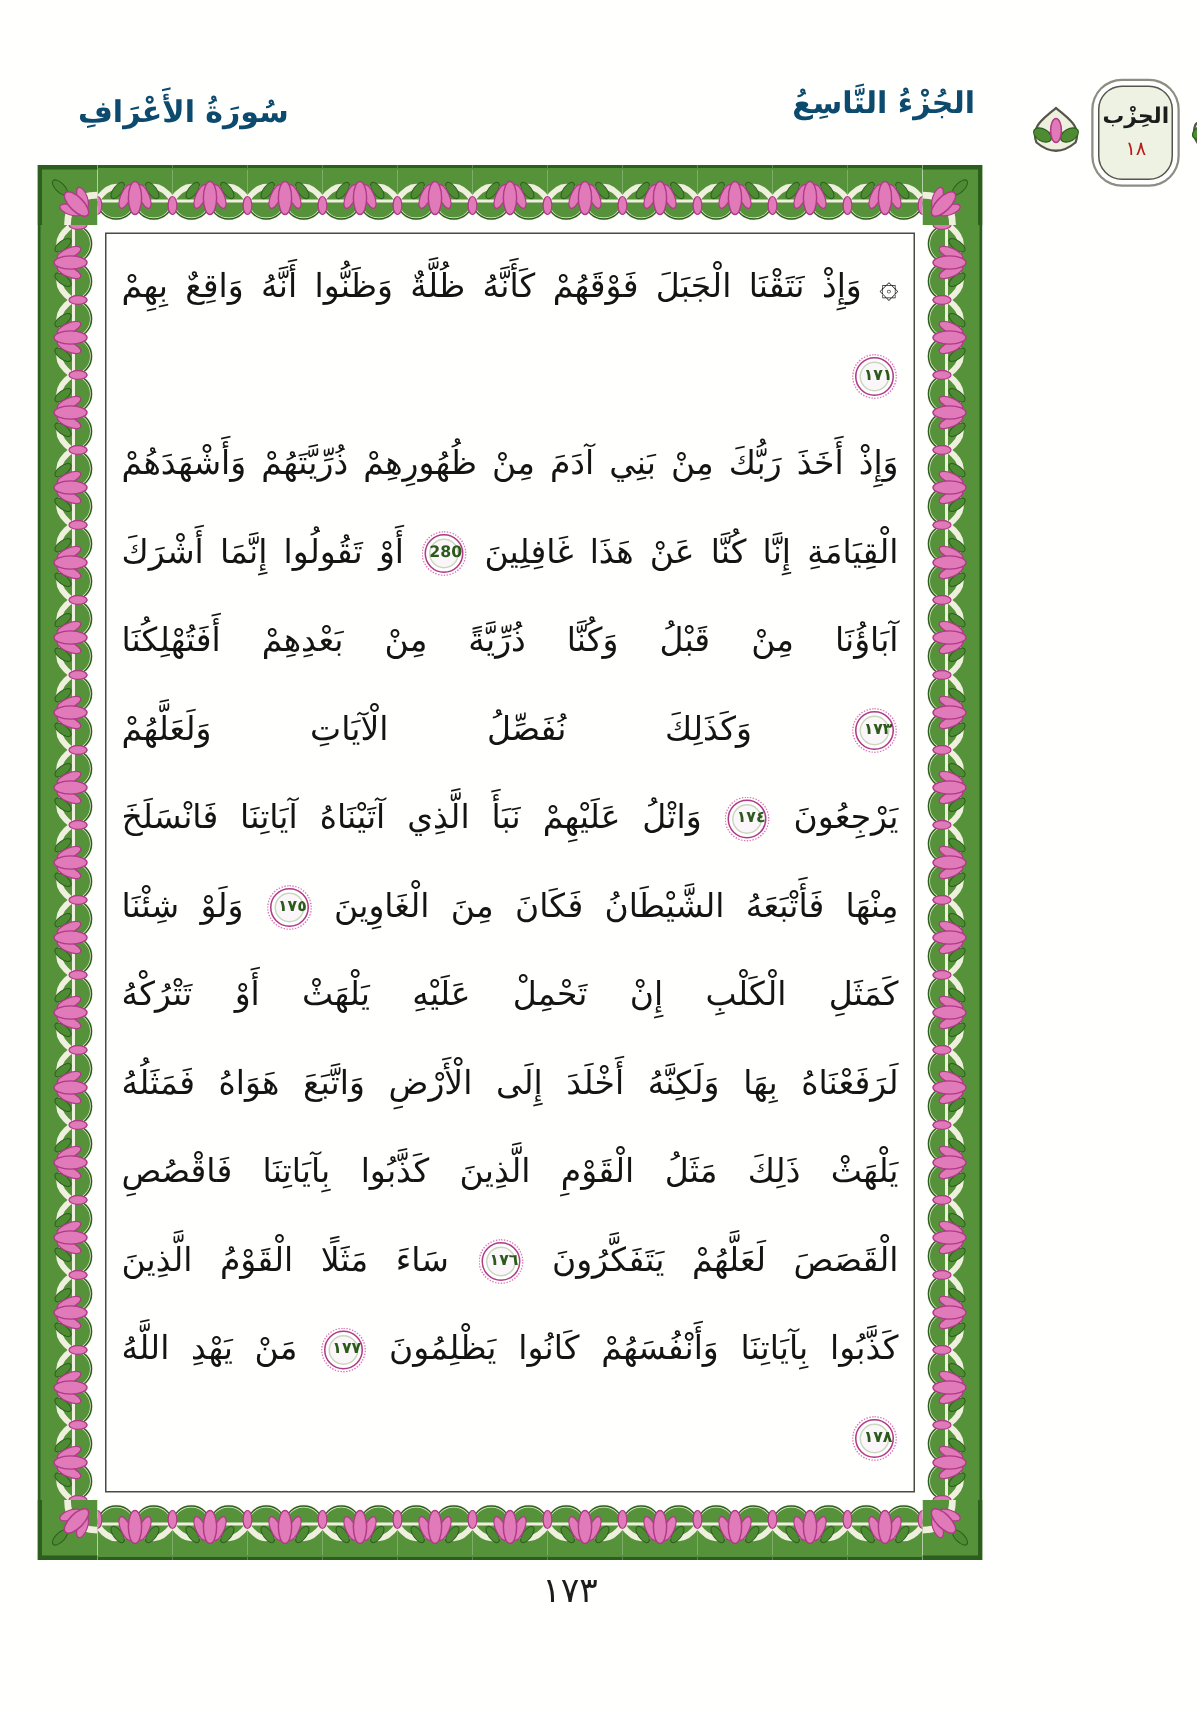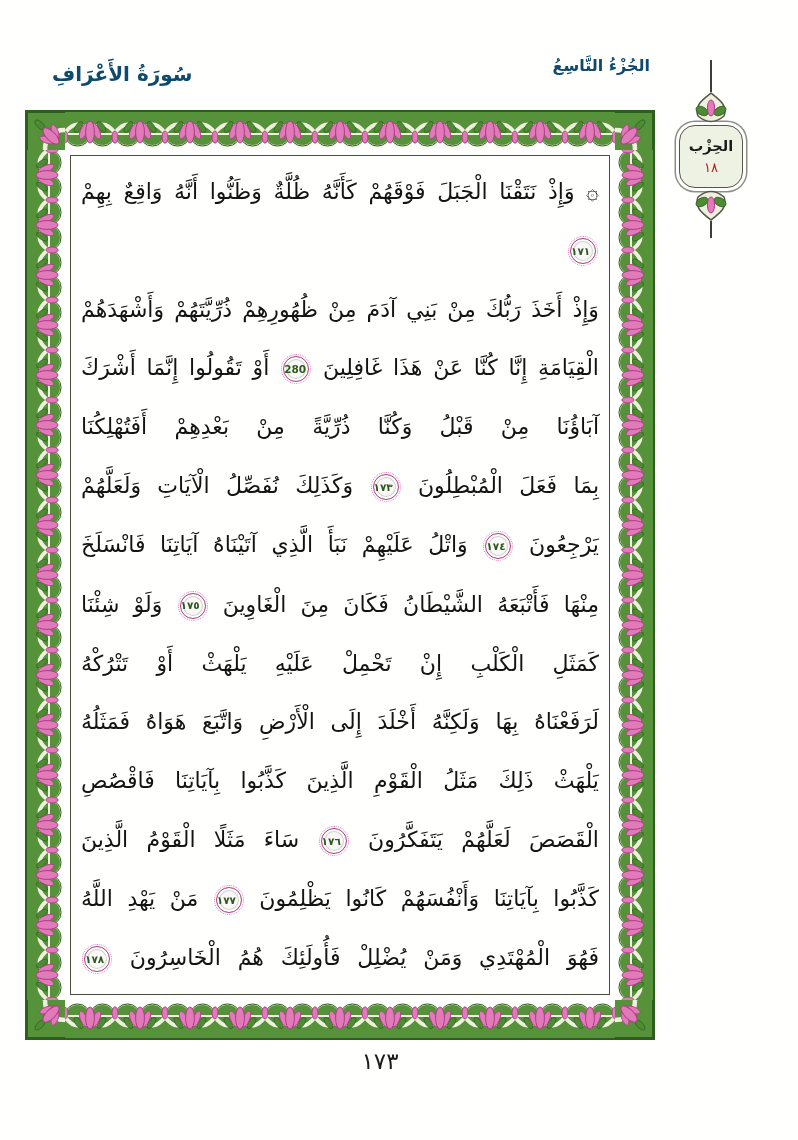--- a/index.html
+++ b/index.html
@@ -2,21 +2,21 @@
 <html lang="ar" style="--green: #55923a; --greendark: #2c5e1d; --cream: #eef0dd; --pink: #e07ab8; --pinkdeep: #b03a88; --hizbbg: #edf2e2; --frameline: #4b4b41; --ayahnum: #2c5a1b; --ink: #141414;"><head>
 <meta charset="utf-8">
 <style>
   html,body{margin:0;padding:0;width:798px;height:1140px;overflow:hidden;
     background:#ffffff;font-family:"DejaVu Sans","Liberation Sans",sans-serif;}
   #page{position:relative;width:798px;height:1140px;background:#fffffe;}
 
   
   .hdr{position:absolute;color:#0c4a6e;font-weight:bold;white-space:nowrap;}
   #surah-title{top:62px;left:52px;font-size:20px;}
-  #juz-title{top:56px;right:148px;font-size:16px;}
+  #juz-title{top:56px;right:148px;font-size:20px;}
 
   
   #frame{position:absolute;left:25px;top:110px;width:630px;height:930px;}
   .strip{position:absolute;line-height:0;}
   .strip svg{display:block;}
   .strip.top{left:40px;top:0;width:550px;height:40px;}
   .strip.bottom{left:40px;bottom:0;width:550px;height:40px;}
   .strip.left{left:0;top:40px;width:40px;height:850px;}
   .strip.right{right:0;top:40px;width:40px;height:850px;}
   .corner{position:absolute;width:40px;height:40px;line-height:0;}
@@ -26,30 +26,30 @@
   .corner.bl{left:0;bottom:0;transform:scaleY(-1);}
   .corner.br{right:0;bottom:0;transform:rotate(180deg);}
 
   
   #textbox{position:absolute;inset:40px;background:#fffffe;}
   #textbox-line{position:absolute;inset:5px;border:1.5px solid var(--frameline,#4b4b41);}
   #mushaf-lines{position:absolute;inset:12px 16px;display:flex;flex-direction:column;
     justify-content:space-around;}
   .qline{direction:rtl;text-align:justify;text-align-last:justify;
     font-size:22px;line-height:1.25;color:var(--ink,#141414);}
-  .ayah-badge{display:inline-flex;align-items:center;justify-content:flex-end;
+  .ayah-badge{display:inline-flex;align-items:center;justify-content:flex-start;
     width:24px;height:24px;border-radius:50%;vertical-align:middle;
     border:1.4px solid var(--pinkdeep,#b03a88);outline:1.6px dotted var(--pink,#e07ab8);
     outline-offset:1px;background:#fbf6f9;margin:0 3px;
     box-shadow:inset 0 0 0 2px #ffffff,inset 0 0 0 3px #c9d8bd;}
   .ayah-badge span{font-size:10.5px;font-weight:bold;color:var(--ayahnum,#2c5a1b);line-height:1;}
 
   
   #hizb{position:absolute;left:676px;top:60px;width:70px;display:flex;
-    flex-direction:column;align-items:center;}
+    flex-direction:row;align-items:center;}
   .hline{width:2px;background:#3d3d3d;}
   .hline.top{height:32px;}
   .hline.bottom{height:17px;}
   #hizb-body{width:58px;padding:12px 2px;background:var(--hizbbg,#edf2e2);
     border:1.5px solid #56554b;border-radius:16px;text-align:center;margin:-3px 0;
     box-shadow:0 0 0 3px #ffffff,0 0 0 4.5px #8d8d82;position:relative;z-index:2;}
   #hizb-label{font-size:14.5px;font-weight:bold;color:#1c1c1c;}
   #hizb-number{font-size:13px;color:#b91c1c;margin-top:6px;}
   .crown{position:relative;z-index:3;}
   .crown.flip{transform:rotate(180deg);}
@@ -101,39 +101,39 @@
       <div id="mushaf-lines">
           <div class="qline"><span>۞ وَإِذْ نَتَقْنَا الْجَبَلَ فَوْقَهُمْ كَأَنَّهُ ظُلَّةٌ وَظَنُّوا أَنَّهُ وَاقِعٌ بِهِمْ</span> </div>
           <div class="qline"> <span class="ayah-badge">
               <span>١٧١</span>
             </span> </div>
           <div class="qline"><span>وَإِذْ أَخَذَ رَبُّكَ مِنْ بَنِي آدَمَ مِنْ ظُهُورِهِمْ ذُرِّيَّتَهُمْ وَأَشْهَدَهُمْ</span> </div>
           <div class="qline"><span>الْقِيَامَةِ إِنَّا كُنَّا عَنْ هَذَا غَافِلِينَ</span> <span class="ayah-badge">
               <span>280</span>
             </span> <span>أَوْ تَقُولُوا إِنَّمَا أَشْرَكَ</span> </div>
           <div class="qline"><span>آبَاؤُنَا مِنْ قَبْلُ وَكُنَّا ذُرِّيَّةً مِنْ بَعْدِهِمْ أَفَتُهْلِكُنَا</span> </div>
-          <div class="qline"><span>بِمَا فَعَلَ الْمُبْطِلُونَ</span> <span class="ayah-badge">
+          <div class="qline"> <span class="ayah-badge">
               <span>١٧٣</span>
             </span> <span>وَكَذَلِكَ نُفَصِّلُ الْآيَاتِ وَلَعَلَّهُمْ</span> </div>
           <div class="qline"><span>يَرْجِعُونَ</span> <span class="ayah-badge">
               <span>١٧٤</span>
             </span> <span>وَاتْلُ عَلَيْهِمْ نَبَأَ الَّذِي آتَيْنَاهُ آيَاتِنَا فَانْسَلَخَ</span> </div>
           <div class="qline"><span>مِنْهَا فَأَتْبَعَهُ الشَّيْطَانُ فَكَانَ مِنَ الْغَاوِينَ</span> <span class="ayah-badge">
               <span>١٧٥</span>
             </span> <span>وَلَوْ شِئْنَا</span> </div>
           <div class="qline"><span>كَمَثَلِ الْكَلْبِ إِنْ تَحْمِلْ عَلَيْهِ يَلْهَثْ أَوْ تَتْرُكْهُ</span> </div>
           <div class="qline"><span>لَرَفَعْنَاهُ بِهَا وَلَكِنَّهُ أَخْلَدَ إِلَى الْأَرْضِ وَاتَّبَعَ هَوَاهُ فَمَثَلُهُ</span> </div>
           <div class="qline"><span>يَلْهَثْ ذَلِكَ مَثَلُ الْقَوْمِ الَّذِينَ كَذَّبُوا بِآيَاتِنَا فَاقْصُصِ</span> </div>
           <div class="qline"><span>الْقَصَصَ لَعَلَّهُمْ يَتَفَكَّرُونَ</span> <span class="ayah-badge">
               <span>١٧٦</span>
             </span> <span>سَاءَ مَثَلًا الْقَوْمُ الَّذِينَ</span> </div>
           <div class="qline"><span>كَذَّبُوا بِآيَاتِنَا وَأَنْفُسَهُمْ كَانُوا يَظْلِمُونَ</span> <span class="ayah-badge">
               <span>١٧٧</span>
             </span> <span>مَنْ يَهْدِ اللَّهُ</span> </div>
-          <div class="qline"><span>فَهُوَ الْمُهْتَدِي وَمَنْ يُضْلِلْ فَأُولَئِكَ هُمُ الْخَاسِرُونَ</span> <span class="ayah-badge">
+          <div class="qline"> <span class="ayah-badge">
               <span>١٧٨</span>
             </span> </div>
         </div>
     </div>
   <div class="strip top">
     <svg viewBox="0 0 572 40" width="550" height="40" preserveAspectRatio="none">
           <use href="#btile" transform="translate(0,0)"></use>
           <use href="#btile" transform="translate(52,0)"></use>
           <use href="#btile" transform="translate(104,0)"></use>
           <use href="#btile" transform="translate(156,0)"></use>

